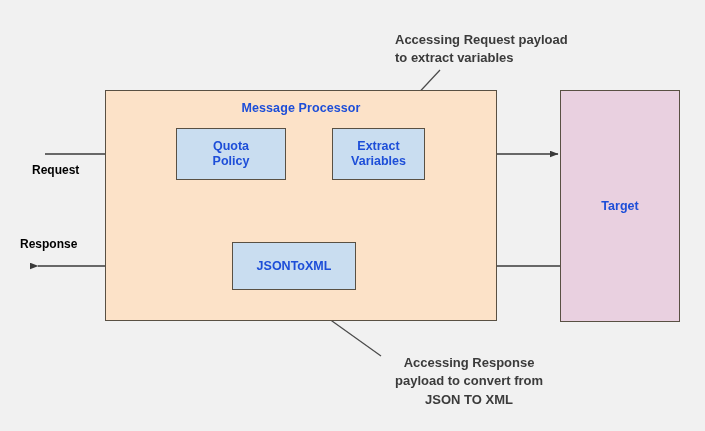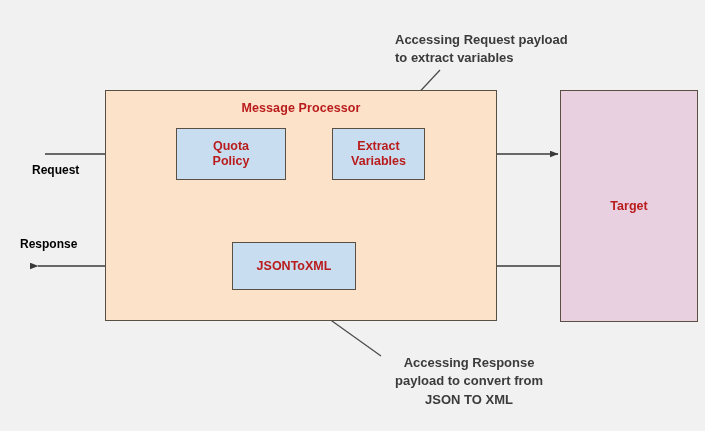--- a/index.html
+++ b/index.html
@@ -29,40 +29,40 @@
   }
   .node {
     position: absolute;
     box-sizing: border-box;
     display: flex;
     align-items: center;
     justify-content: center;
     text-align: center;
     border: 1.4px solid #595043;
     font-weight: bold;
-    color: #b91c1c;
+    color: #1d4ed8;
     line-height: 1.18;
     z-index: 3;
   }
   #message-processor {
     left: 105px;
     top: 90px;
     width: 392px;
     height: 231px;
     background: #fce2c8;
     align-items: flex-start;
     justify-content: center;
     padding-top: 10px;
     font-size: 12.5px;
     letter-spacing: 0.1px;
   }
   #target-node {
     left: 560px;
     top: 90px;
-    width: 138px;
+    width: 120px;
     height: 232px;
     background: #e9d0e0;
     font-size: 12.5px;
   }
   .policy-node {
     background: #c9ddf0;
     font-size: 12.5px;
   }
   #quota-policy {
     left: 176px;

